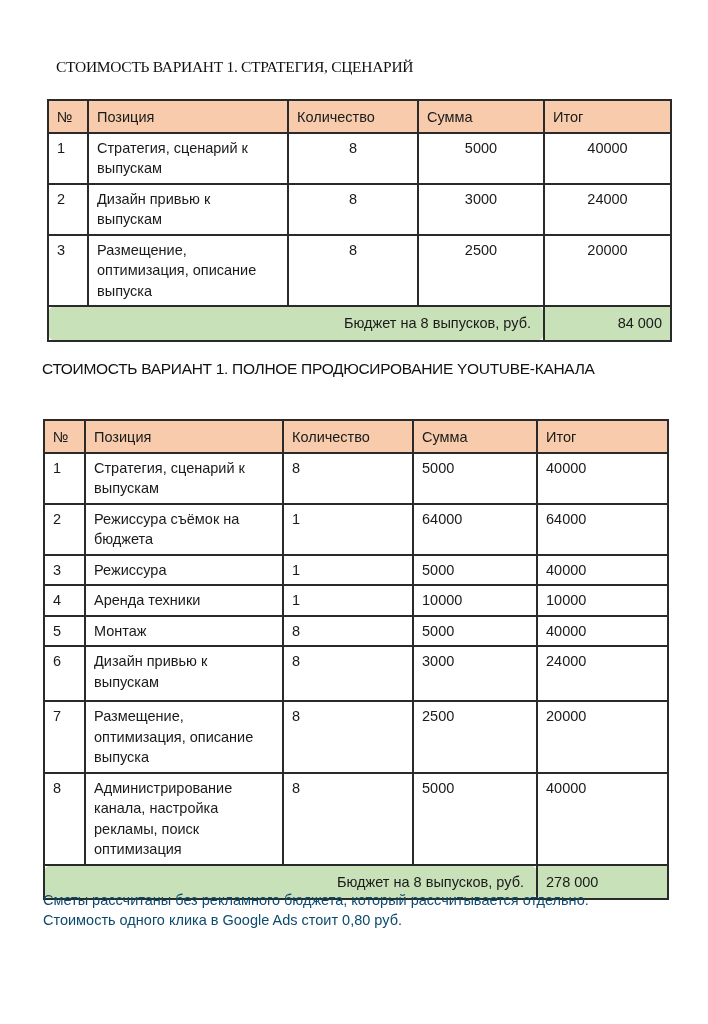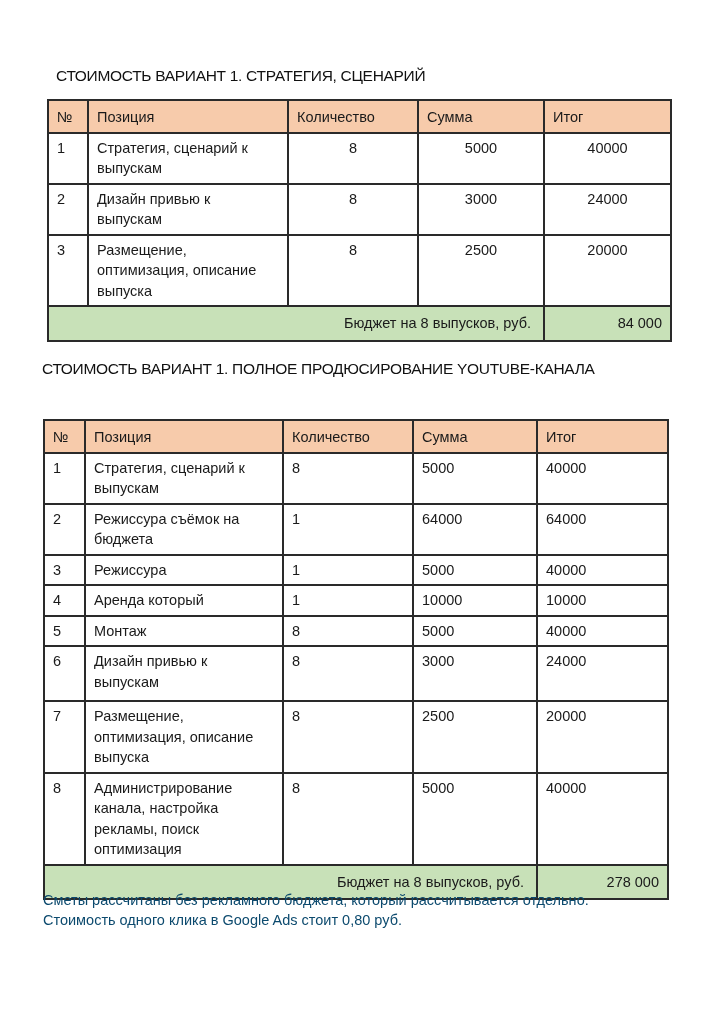--- a/index.html
+++ b/index.html
@@ -4,39 +4,39 @@
   <style>
     html, body { margin: 0; padding: 0; background: #ffffff; }
     body {
       width: 708px; height: 1024px; position: relative; overflow: hidden;
       font-family: "Liberation Sans", sans-serif; color: #1a1a1a;
     }
     .title {
       position: absolute; font-size: 15.5px; letter-spacing: -0.3px;
       color: #111; white-space: nowrap;
     }
-    #t1-title { left: 56px; top: 67px; }
+    #t1-title { left: 56px; top: 58px; font-family: Liberation Serif, serif; }
     #t2-title { left: 42px; top: 360px; text-align: center; }
     table {
       position: absolute; border-collapse: collapse; table-layout: fixed;
       font-size: 14.5px;
     }
     td, th {
       border: 2px solid #2a2a2a; vertical-align: top; text-align: left;
       font-weight: normal; padding: 4px 8px; line-height: 20.5px;
     }
     thead th { background: #f7cbab; padding-top: 6px; padding-bottom: 4px; }
     tr.total td { background: #c8e1b8; padding-top: 6px; padding-bottom: 6px; }
-    tr.total td.label { text-align: right; padding-right: 12px; }
+    tr.total td.label { text-align: right; padding-right: 12px; border-radius: 8px; }
     #t1 { left: 47px; top: 99px; width: 623px; }
     #t1 td.c { text-align: center; }
     #t1 td.r { text-align: center; }
     #t1 tr.total td.val { text-align: right; }
     #t2 { left: 43px; top: 419px; width: 624px; }
-    #t2 tr.total td.val { text-align: right; }
+    #t2 tr.total td.val { text-align: left; }
     .note {
       position: absolute; left: 43px; top: 890px; width: 600px;
       font-size: 14.5px; line-height: 20px; color: #0c4a6e;
     }
   </style>
 </head>
 <body>
 
 <div class="title" id="t1-title">СТОИМОСТЬ ВАРИАНТ 1. СТРАТЕГИЯ, СЦЕНАРИЙ</div>
 
@@ -122,21 +122,21 @@
     </tr>
     <tr style="height:28px">
       <td>3</td>
       <td>Режиссура</td>
       <td>1</td>
       <td>5000</td>
       <td>40000</td>
     </tr>
     <tr style="height:28px">
       <td>4</td>
-      <td>Аренда который</td>
+      <td>Аренда техники</td>
       <td>1</td>
       <td>10000</td>
       <td>10000</td>
     </tr>
     <tr style="height:28px">
       <td>5</td>
       <td>Монтаж</td>
       <td>8</td>
       <td>5000</td>
       <td>40000</td>

